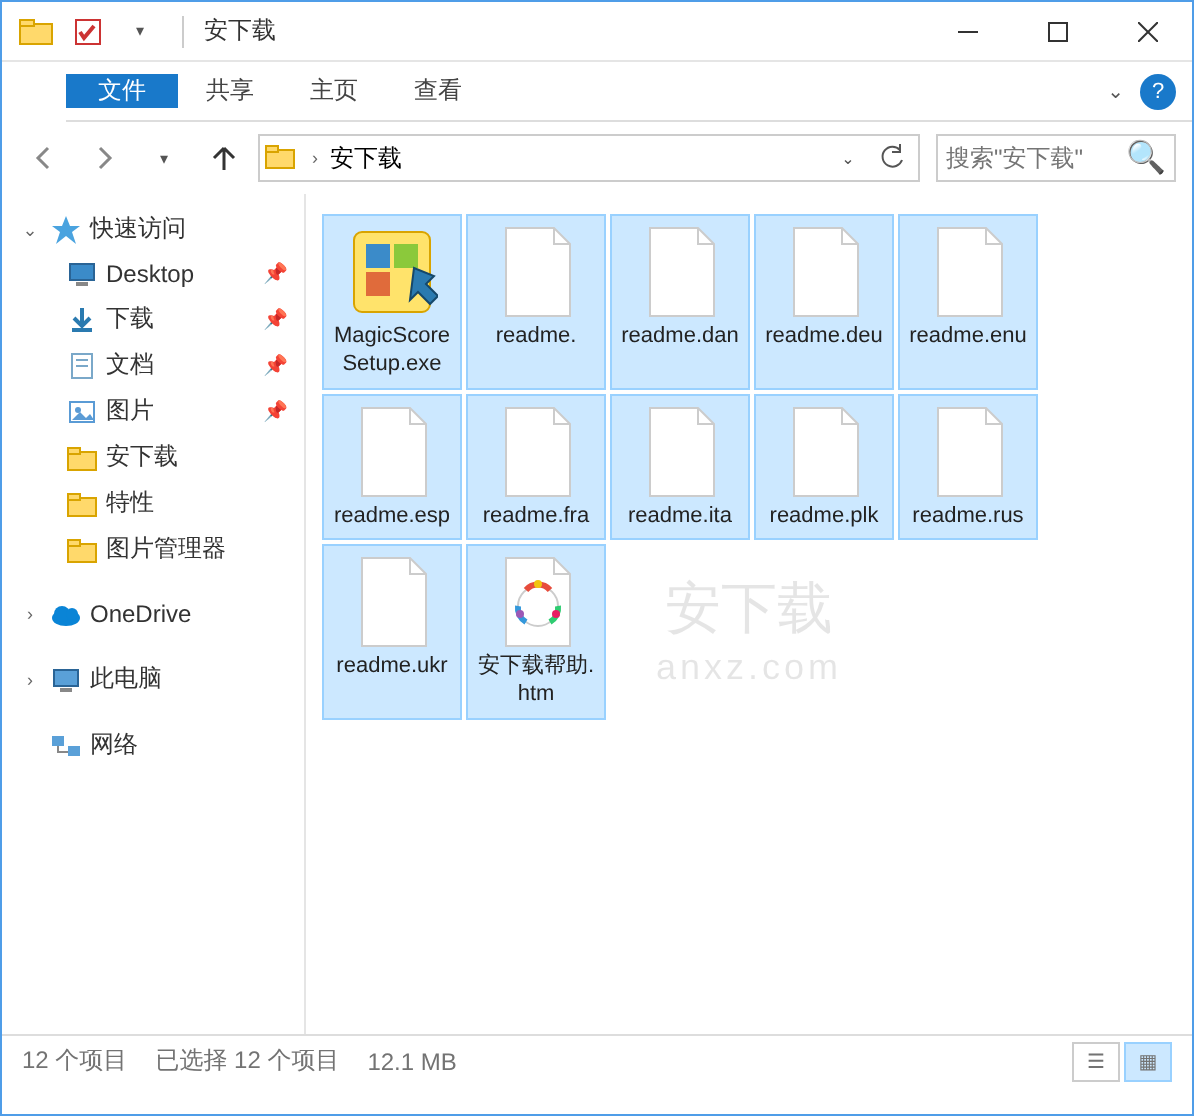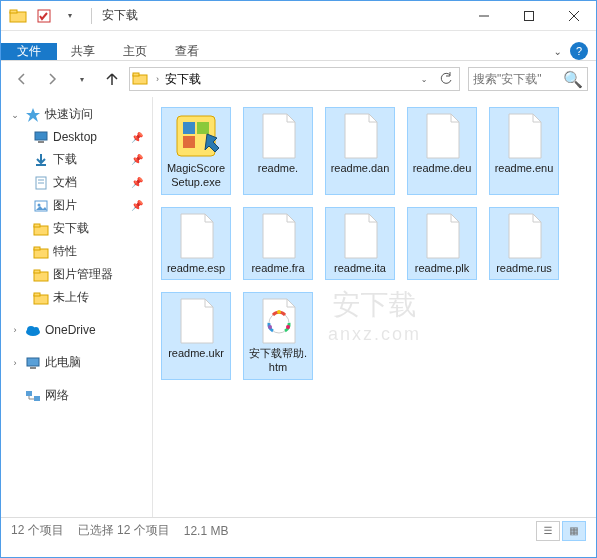--- a/index.html
+++ b/index.html
@@ -6,21 +6,21 @@
 body { width: 597px; height: 558px; background: #fff; overflow: hidden; position: relative; border: 1px solid #4f9de8; }
 
 .titlebar { height: 30px; background: #fff; display: flex; align-items: center; border-bottom: 1px solid #e5e5e5; }
 .qat { display: flex; align-items: center; gap: 4px; padding: 0 6px; }
 .qat-icon { width: 22px; height: 22px; display: flex; align-items: center; justify-content: center; }
 .title-sep { width: 1px; height: 16px; background: #ccc; margin: 0 4px; }
 .title-text { font-size: 12px; color: #333; margin-left: 6px; }
 .win-controls { margin-left: auto; display: flex; }
 .win-btn { width: 45px; height: 29px; display: flex; align-items: center; justify-content: center; color: #333; }
 
-.ribbon-tabs { height: 30px; background: #fff; display: flex; align-items: flex-end; border-bottom: 1px solid #ddd; position: relative; }
+.ribbon-tabs { height: 30px; background: #fff; display: flex; align-items: center; border-bottom: 1px solid #ddd; position: relative; margin-left: 32px; }
 .tab-file { background: #1979ca; color: #fff; font-size: 12px; padding: 0 16px; display: flex; align-items: center; }
 .tab { font-size: 12px; color: #444; padding: 0 14px; display: flex; align-items: center; }
 .ribbon-right { margin-left: auto; display: flex; align-items: center; padding-right: 8px; gap: 8px; }
 .help-icon { width: 18px; height: 18px; border-radius: 50%; background: #1979ca; color: #fff; font-size: 11px; display: flex; align-items: center; justify-content: center; }
 
 .nav-bar { height: 36px; display: flex; align-items: center; padding: 0 8px; gap: 4px; }
 .nav-btn { width: 26px; height: 26px; display: flex; align-items: center; justify-content: center; color: #888; }
 .nav-btn.active { color: #333; }
 .addr-box { flex: 1; height: 24px; border: 1px solid #ccc; display: flex; align-items: center; padding: 0 2px; background: #fff; }
 .addr-folder-ico { width: 18px; height: 18px; margin-right: 4px; }
@@ -34,21 +34,21 @@
 .body-area { display: flex; height: 420px; }
 
 .sidebar { width: 152px; border-right: 1px solid #e5e5e5; overflow-y: auto; padding: 6px 0; }
 .tree-item { display: flex; align-items: center; font-size: 12px; color: #333; padding: 3px 0 3px 8px; gap: 4px; white-space: nowrap; }
 .tree-item .chev { width: 12px; font-size: 9px; color: #666; text-align: center; }
 .tree-item .ico { width: 16px; height: 16px; flex-shrink: 0; }
 .tree-item .pin { margin-left: auto; margin-right: 8px; color: #888; font-size: 10px; }
 .tree-sub { padding-left: 8px; }
 
 .content { flex: 1; padding: 10px 8px; overflow: auto; position: relative; }
-.file-grid { display: flex; flex-wrap: wrap; gap: 12px; }
+.file-grid { display: flex; flex-wrap: wrap; gap: 2px; }
 .file-item { width: 70px; display: flex; flex-direction: column; align-items: center; padding: 4px 2px; border: 1px solid #99d1ff; background: #cce8ff; }
 .file-ico { width: 46px; height: 48px; display: flex; align-items: center; justify-content: center; }
 .file-name { font-size: 11px; text-align: center; word-break: break-all; line-height: 1.25; color: #222; margin-top: 2px; }
 
 .watermark { position: absolute; left: 50%; top: 52%; transform: translate(-50%, -50%); font-size: 34px; color: rgba(0,0,0,0.1); font-weight: 300; pointer-events: none; display: flex; flex-direction: column; align-items: center; }
 .watermark .wm1 { font-size: 28px; }
 .watermark .wm2 { font-size: 18px; letter-spacing: 2px; }
 
 .status-bar { height: 26px; border-top: 1px solid #ddd; display: flex; align-items: center; font-size: 12px; color: #737373; padding: 0 10px; gap: 14px; }
 .status-right { margin-left: auto; display: flex; gap: 2px; }
@@ -223,28 +223,20 @@
           <span>特性</span>
         </div>
         <div class="tree-item">
           <span class="chev"></span>
           <span class="ico"><svg width="16" height="16">
               <rect x="1" y="5" width="14" height="9" fill="#ffd96b" stroke="#d9a400"></rect>
               <rect x="1" y="3" width="6" height="3" fill="#ffd96b" stroke="#d9a400"></rect>
             </svg></span>
           <span>图片管理器</span>
         </div>
-        <div class="tree-item">
-          <span class="chev"></span>
-          <span class="ico"><svg width="16" height="16">
-              <rect x="1" y="5" width="14" height="9" fill="#ffd96b" stroke="#d9a400"></rect>
-              <rect x="1" y="3" width="6" height="3" fill="#ffd96b" stroke="#d9a400"></rect>
-            </svg></span>
-          <span>未上传</span>
-        </div>
       </div>
 
     <div style="height:10px"></div>
     <div class="tree-item">
       <span class="chev">›</span>
       <span class="ico"><svg width="16" height="16">
             <ellipse cx="8" cy="10" rx="7" ry="4" fill="#0a84d6"></ellipse>
             <circle cx="6" cy="8" r="4" fill="#0a84d6"></circle>
             <circle cx="11" cy="8" r="3" fill="#0a84d6"></circle>
           </svg></span>

